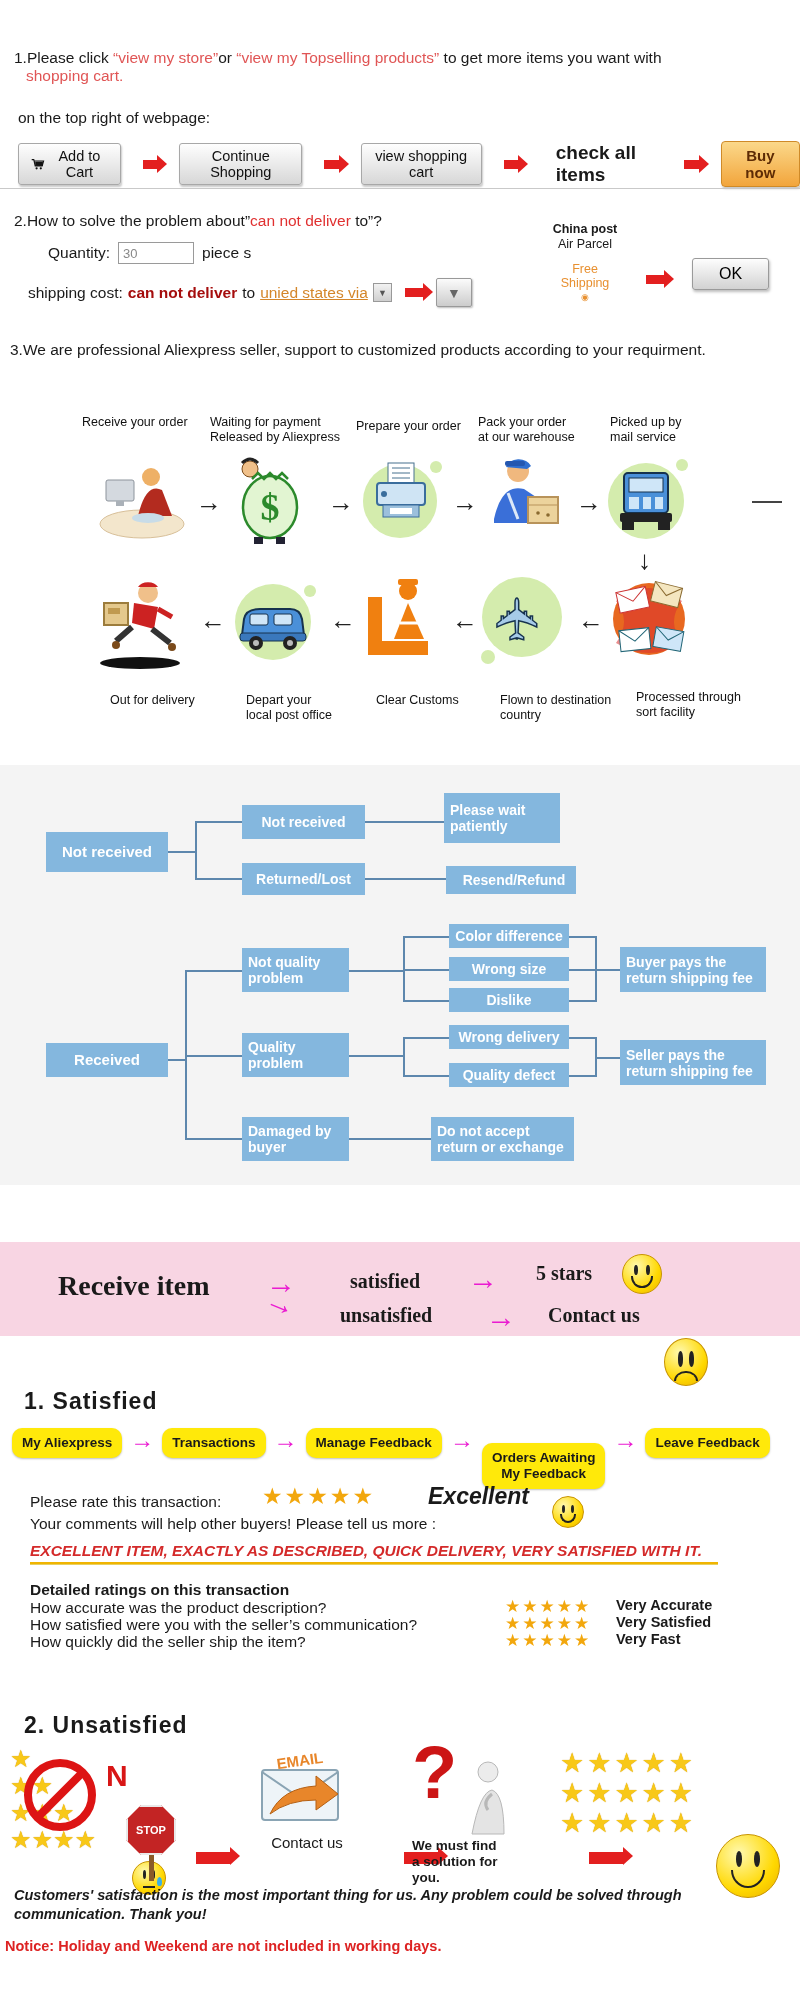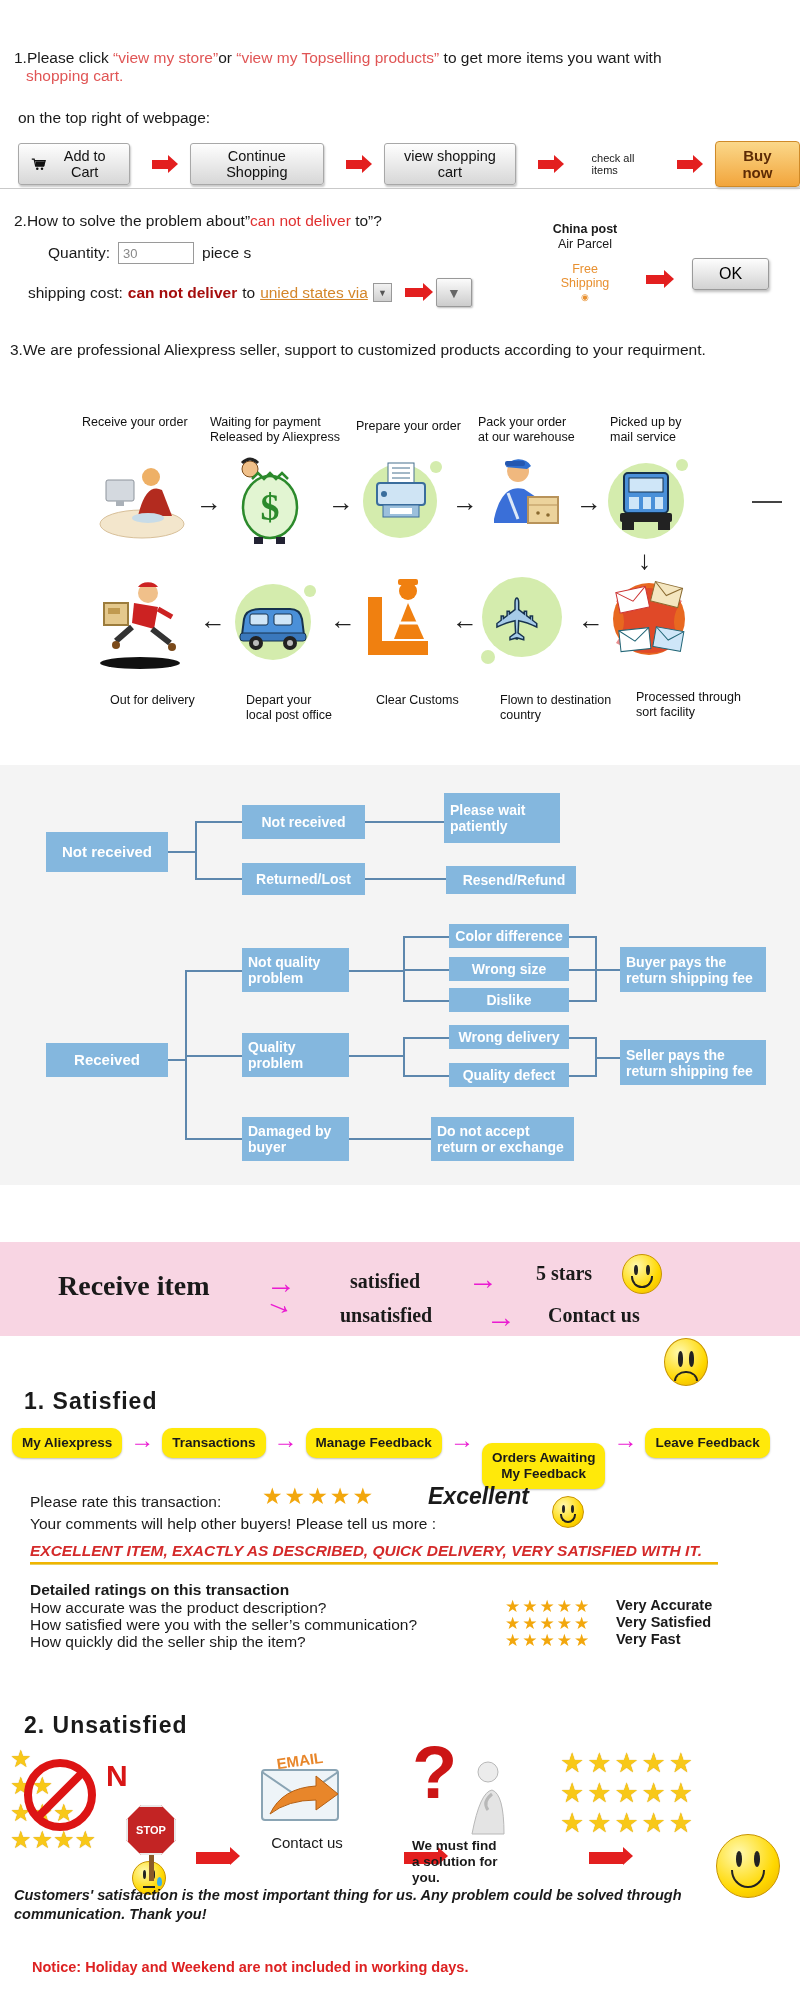--- a/index.html
+++ b/index.html
@@ -8,21 +8,21 @@
   .abs{position:absolute;}
   
   .s1-line{font-size:15.5px;line-height:19px;}
   .red{color:#e05555;}
   .btnrow{display:flex;align-items:center;gap:22px;}
   .gbtn{display:inline-flex;align-items:center;gap:6px;padding:4px 12px;
         background:linear-gradient(#fefefe,#d7d7d7);border:1px solid #a8a8a8;
         border-radius:3px;box-shadow:1px 2px 2px #c9c9c9;font-size:14.5px;color:#111;}
   .buynow{background:linear-gradient(#fbd88a,#f2a53c);border:1px solid #cf8a28;
         color:#5d2b05;font-weight:bold;font-size:15px;padding:5px 14px;border-radius:4px;}
-  .checkall{font-weight:normal;font-size:11px;margin-left:16px;}
+  .checkall{font-weight:bold;font-size:19px;margin-left:16px;}
   .rarrow{display:inline-block;position:relative;width:18px;height:9px;background:#e31f1f;}
   .rarrow::after{content:"";position:absolute;left:100%;top:-5px;width:0;height:0;
         border-left:10px solid #e31f1f;border-top:9.5px solid transparent;border-bottom:9.5px solid transparent;}
   .divider{height:1px;background:#c9c9c9;width:800px;}
   
   .s2-heading{font-size:15.5px;}
   .red2{color:#e03030;}
   .dkred{color:#a50d0d;font-weight:bold;}
   .olink{color:#d4862a;text-decoration:underline;}
   .qty-input{width:66px;height:20px;border:1px solid #9a9a9a;font-size:13px;color:#888;
@@ -502,15 +502,15 @@
     <div class="goldstars" style="font-size:27px;line-height:30px;letter-spacing:3px;">★★★★★</div>
   </div>
   <div class="abs smiley" style="left:716px;top:1766px;width:62px;height:62px;">
       <span class="eL"></span>
       <span class="eR"></span>
       <span class="mouth"></span>
     </div>
 
   
   <div class="abs foot" style="left:14px;top:1886px;width:740px;font-style:italic;">Customers' satisfaction is the most important thing for us. Any problem could be solved through communication. Thank you!</div>
-  <div class="abs notice" style="left:32px;top:1938px;width:740px;margin-top:21px;">Notice: Holiday and Weekend are not included in working days.</div>
+  <div class="abs notice" style="left:5px;top:1938px;width:740px;">Notice: Holiday and Weekend are not included in working days.</div>
 
 </div>
 
 </body></html>

